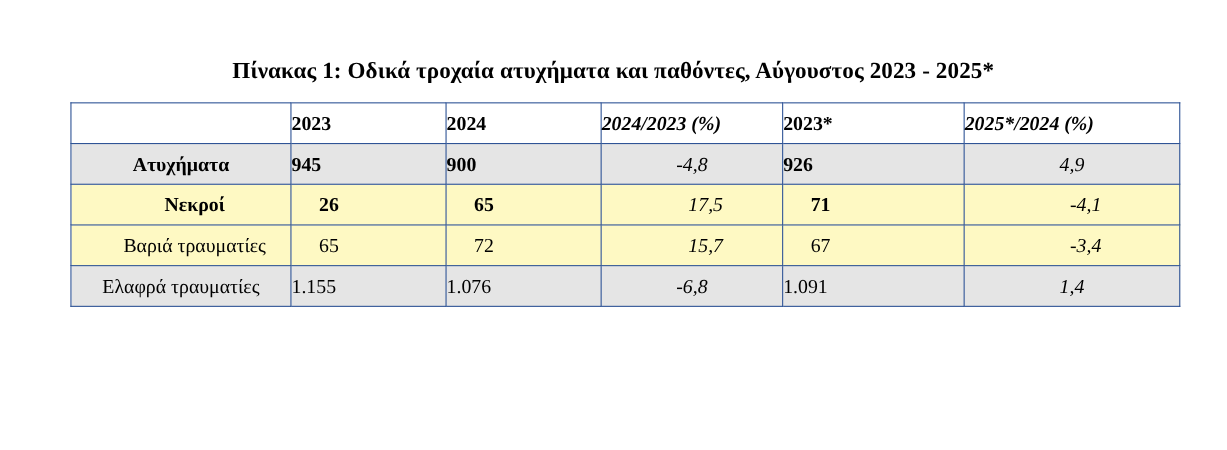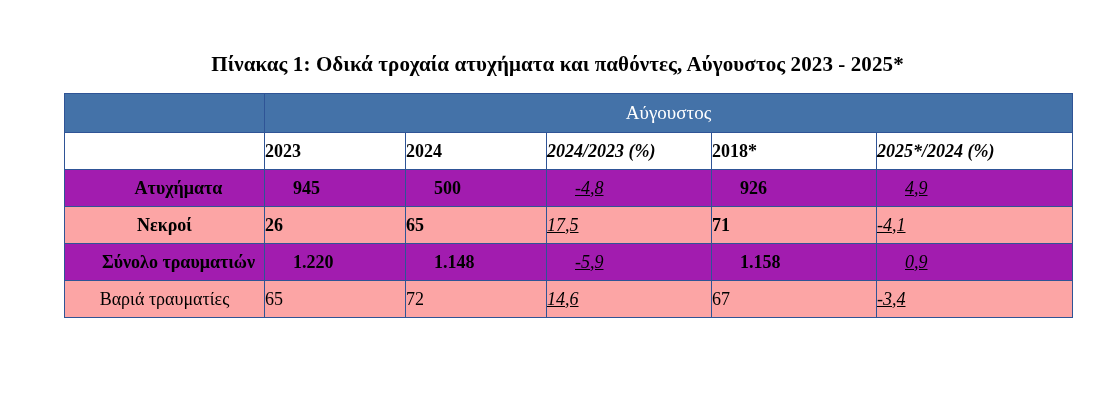--- a/index.html
+++ b/index.html
@@ -81,42 +81,42 @@
     vertical-align: middle;
     color: #000000;
   }
   .hdr-sub.italic {
     font-style: italic;
   }
   .hdr-sub.blankcell {
     background: #ffffff;
   }
 
-  tr.band-white td { background: #a21caf; padding-left: 28px; }
-  tr.band-blue td  { background: #fca5a5; }
+  tr.band-white td { background: #e5e5e5; }
+  tr.band-blue td  { background: #fef9c3; padding-left: 25px; }
 
   td.cell {
     height: 36px;
     vertical-align: middle;
     font-family: "Liberation Serif", serif;
     font-size: 18px;
     color: #000000;
   }
   td.rowlabel {
     text-align: center;
     padding: 0 6px;
   }
   td.rowlabel.bold { font-weight: bold; }
   td.num {
     padding-right: 14px;
   }
   td.num.bold { font-weight: bold; }
   td.pct {
+    text-align: center;
     font-style: italic;
-    text-decoration: underline;
   }
   .footnote {
     position: absolute;
     left: 96px;
     top: 342px;
     font-family: "Liberation Serif", serif;
     font-style: italic;
     font-size: 16px;
     color: #000000;
   }
@@ -133,63 +133,59 @@
       <colgroup>
         <col class="c-label">
         <col class="c-y1">
         <col class="c-y2">
         <col class="c-p1">
         <col class="c-y3">
         <col class="c-p2">
       </colgroup>
       <thead>
         <tr>
-          <th class="hdr-top-blank"></th>
-          <th class="hdr-top-span" colspan="5">Αύγουστος</th>
-        </tr>
-        <tr>
           <th class="hdr-sub blankcell"></th>
           <th class="hdr-sub">2023</th>
           <th class="hdr-sub">2024</th>
           <th class="hdr-sub italic">2024/2023 (%)</th>
-          <th class="hdr-sub">2018*</th>
+          <th class="hdr-sub">2023*</th>
           <th class="hdr-sub italic">2025*/2024 (%)</th>
         </tr>
       </thead>
       <tbody>
         <tr class="band-white">
           <td class="cell rowlabel bold">Ατυχήματα</td>
           <td class="cell num bold">945</td>
-          <td class="cell num bold">500</td>
+          <td class="cell num bold">900</td>
           <td class="cell pct">-4,8</td>
           <td class="cell num bold">926</td>
           <td class="cell pct">4,9</td>
         </tr>
         <tr class="band-blue">
           <td class="cell rowlabel bold">Νεκροί</td>
           <td class="cell num bold">26</td>
           <td class="cell num bold">65</td>
           <td class="cell pct">17,5</td>
           <td class="cell num bold">71</td>
           <td class="cell pct">-4,1</td>
         </tr>
-        <tr class="band-white">
-          <td class="cell rowlabel bold">Σύνολο τραυματιών</td>
-          <td class="cell num bold">1.220</td>
-          <td class="cell num bold">1.148</td>
-          <td class="cell pct">-5,9</td>
-          <td class="cell num bold">1.158</td>
-          <td class="cell pct">0,9</td>
-        </tr>
         <tr class="band-blue">
           <td class="cell rowlabel">Βαριά τραυματίες</td>
           <td class="cell num">65</td>
           <td class="cell num">72</td>
-          <td class="cell pct">14,6</td>
+          <td class="cell pct">15,7</td>
           <td class="cell num">67</td>
           <td class="cell pct">-3,4</td>
+        </tr>
+        <tr class="band-white">
+          <td class="cell rowlabel">Ελαφρά τραυματίες</td>
+          <td class="cell num">1.155</td>
+          <td class="cell num">1.076</td>
+          <td class="cell pct">-6,8</td>
+          <td class="cell num">1.091</td>
+          <td class="cell pct">1,4</td>
         </tr>
       </tbody>
     </table>
   </div>
 
 
 </div>
 
 </body></html>

